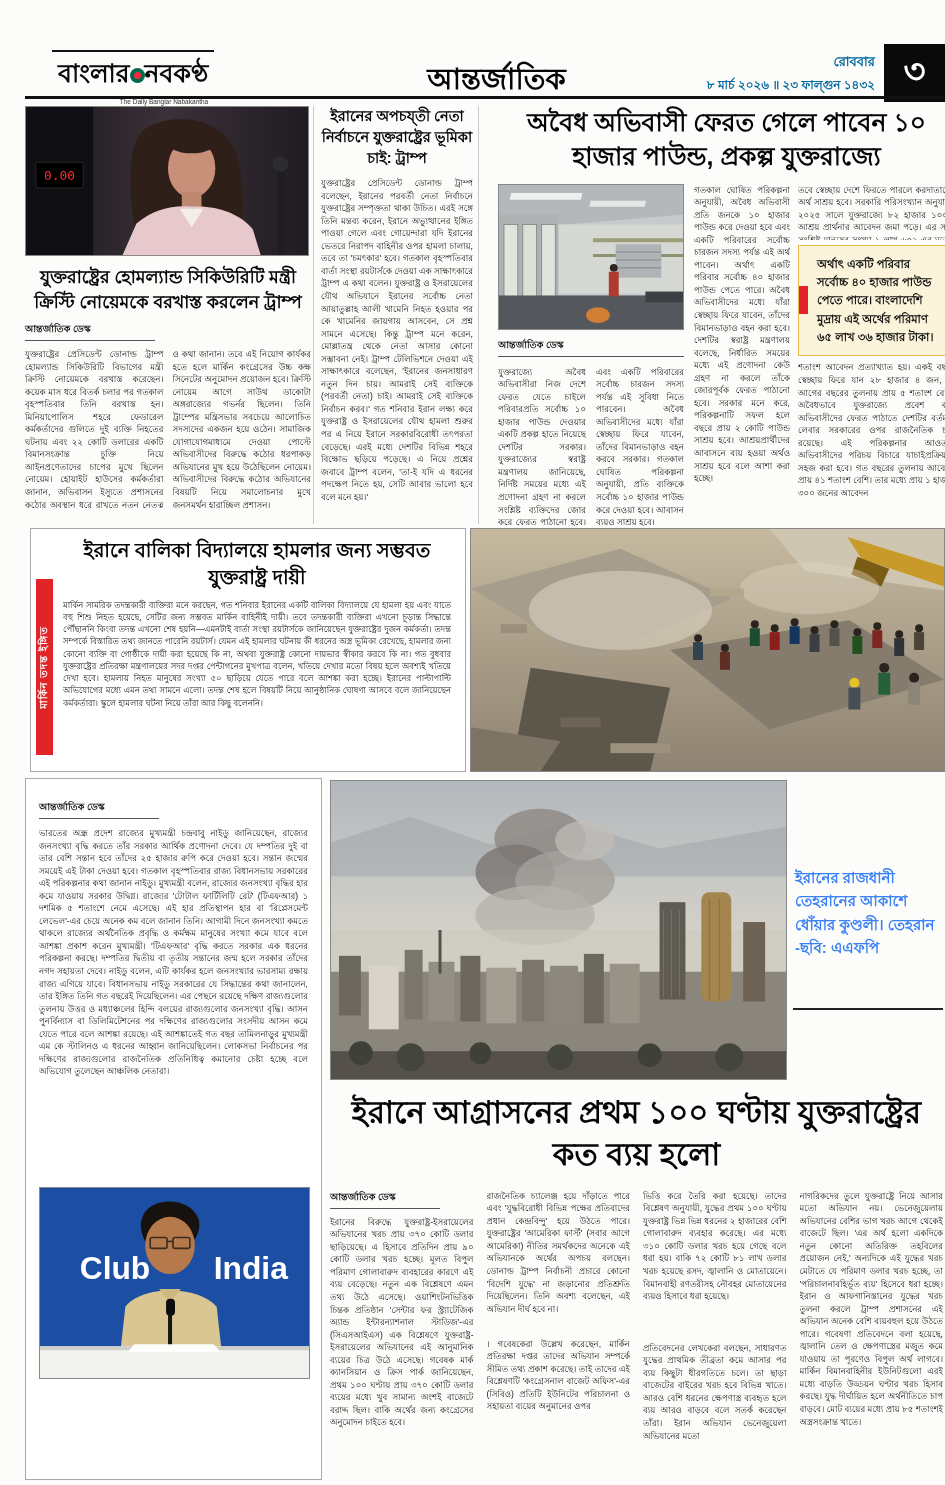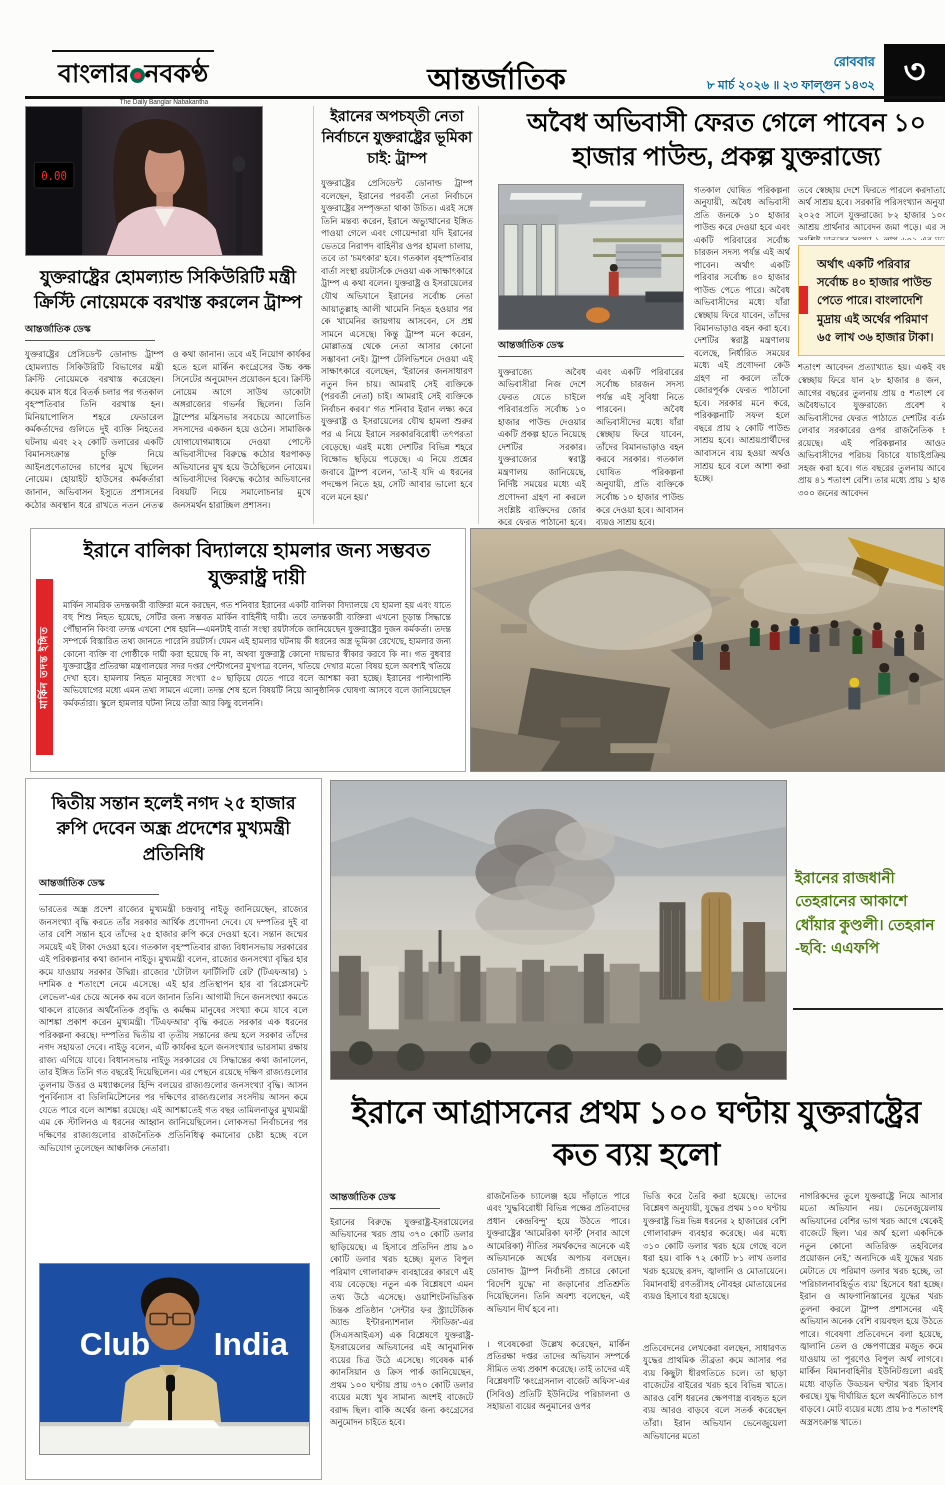--- a/index.html
+++ b/index.html
@@ -44,21 +44,21 @@
   <div class="abs" style="left:884px;top:44px;width:61px;height:58px;background:#0a0a0a;display:flex;align-items:center;justify-content:center;">
     <span style="color:#fff;font-size:34px;font-weight:700;">৩</span>
   </div>
 
   <div class="abs" style="left:25px;right:2px;top:96px;height:3px;background:#111;"></div>
 
   <div class="abs vrule" style="left:313px;top:106px;height:418px;"></div>
   <div class="abs vrule" style="left:478px;top:106px;height:418px;"></div>
 
   <div class="abs" style="left:25px;top:106px;width:286px;">
-    <div class="photo" style="width:238px;height:150px;border:1px solid #888;box-sizing:border-box;">
+    <div class="photo" style="width:284px;height:150px;border:1px solid #888;box-sizing:border-box;">
       <svg viewBox="0 0 286 150" preserveAspectRatio="none">
         <defs>
           <linearGradient id="ng" x1="0" y1="0" x2="1" y2="0">
             <stop offset="0" stop-color="#17171b"></stop>
               <stop offset="0.5" stop-color="#3b3138"></stop>
               <stop offset="1" stop-color="#201c22"></stop>
           </linearGradient>
         </defs>
         <rect width="286" height="150" fill="url(#ng)"></rect>
         <rect x="0" y="0" width="68" height="150" fill="#101014"></rect>
@@ -186,21 +186,20 @@
           <rect x="439" y="155" width="12" height="22" fill="#8c8576"></rect>
         <circle cx="385" cy="155" r="5" fill="#e6c229"></circle>
           <rect x="379" y="160" width="12" height="22" fill="#474d55"></rect>
       </g>
       <polygon points="0,200 90,214 70,244 0,244" fill="#7d7466"></polygon>
       <rect x="140" y="216" width="60" height="10" fill="#9c917c"></rect>
     </svg>
   </div>
 
   <div class="abs boxed" style="left:25px;top:778px;width:297px;height:702px;box-sizing:border-box;padding:12px 13px;">
-    <div class="headline" style="font-size:17.5px;line-height:1.45;">দ্বিতীয় সন্তান হলেই নগদ ২৫ হাজার রুপি দেবেন অন্ধ্র প্রদেশের মুখ্যমন্ত্রী প্রতিনিধি</div>
     <div class="byline" style="margin-top:9px;width:120px;">আন্তর্জাতিক ডেস্ক</div>
     <div class="just" style="margin-top:8px;height:352px;">ভারতের অন্ধ্র প্রদেশ রাজ্যের মুখ্যমন্ত্রী চন্দ্রবাবু নাইডু জানিয়েছেন, রাজ্যের জনসংখ্যা বৃদ্ধি করতে তাঁর সরকার আর্থিক প্রণোদনা দেবে। যে দম্পতির দুই বা তার বেশি সন্তান হবে তাঁদের ২৫ হাজার রুপি করে দেওয়া হবে। সন্তান জন্মের সময়েই এই টাকা দেওয়া হবে। গতকাল বৃহস্পতিবার রাজ্য বিধানসভায় সরকারের এই পরিকল্পনার কথা জানান নাইডু। মুখ্যমন্ত্রী বলেন, রাজ্যের জনসংখ্যা বৃদ্ধির হার কমে যাওয়ায় সরকার উদ্বিগ্ন। রাজ্যের 'টোটাল ফার্টিলিটি রেট' (টিএফআর) ১ দশমিক ৫ শতাংশে নেমে এসেছে। এই হার প্রতিস্থাপন হার বা 'রিপ্লেসমেন্ট লেভেল'-এর চেয়ে অনেক কম বলে জানান তিনি। আগামী দিনে জনসংখ্যা কমতে থাকলে রাজ্যের অর্থনৈতিক প্রবৃদ্ধি ও কর্মক্ষম মানুষের সংখ্যা কমে যাবে বলে আশঙ্কা প্রকাশ করেন মুখ্যমন্ত্রী। 'টিএফআর' বৃদ্ধি করতে সরকার এক ধরনের পরিকল্পনা করছে। দম্পতির দ্বিতীয় বা তৃতীয় সন্তানের জন্ম হলে সরকার তাঁদের নগদ সহায়তা দেবে। নাইডু বলেন, এটি কার্যকর হলে জনসংখ্যার ভারসাম্য রক্ষায় রাজ্য এগিয়ে যাবে। বিধানসভায় নাইডু সরকারের যে সিদ্ধান্তের কথা জানালেন, তার ইঙ্গিত তিনি গত বছরেই দিয়েছিলেন। এর পেছনে রয়েছে দক্ষিণ রাজ্যগুলোর তুলনায় উত্তর ও মধ্যাঞ্চলের হিন্দি বলয়ের রাজ্যগুলোর জনসংখ্যা বৃদ্ধি। আসন পুনর্বিন্যাস বা ডিলিমিটেশনের পর দক্ষিণের রাজ্যগুলোর সংসদীয় আসন কমে যেতে পারে বলে আশঙ্কা রয়েছে। এই আশঙ্কাতেই গত বছর তামিলনাড়ুর মুখ্যমন্ত্রী এম কে স্টালিনও এ ধরনের আহ্বান জানিয়েছিলেন। লোকসভা নির্বাচনের পর দক্ষিণের রাজ্যগুলোর রাজনৈতিক প্রতিনিধিত্ব কমানোর চেষ্টা হচ্ছে বলে অভিযোগ তুলেছেন আঞ্চলিক নেতারা।</div>
     <div class="photo" style="width:271px;height:192px;margin-top:8px;border:1px solid #888;box-sizing:border-box;">
       <svg viewBox="0 0 271 192" preserveAspectRatio="none">
         <rect width="271" height="192" fill="#1c4fa3"></rect>
         <text x="40" y="92" fill="#ffffff" font-size="32" font-weight="bold" font-family="'Liberation Sans',sans-serif">Club</text>
         <text x="175" y="92" fill="#ffffff" font-size="32" font-weight="bold" font-family="'Liberation Sans',sans-serif">India</text>
         <path d="M103 30 C110 8 152 8 160 32 C162 42 158 48 156 52 L106 54 C102 46 100 38 103 30 Z" fill="#17120e"></path>
         <ellipse cx="131" cy="58" rx="25" ry="29" fill="#b5794c"></ellipse>
         <rect x="111" y="50" width="17" height="11" rx="2" fill="none" stroke="#3a2d20" stroke-width="1.6"></rect>
@@ -263,21 +262,21 @@
         <circle cx="30" cy="274" r="12" fill="#3f4038"></circle>
         <circle cx="80" cy="278" r="14" fill="#44453c"></circle>
         <circle cx="150" cy="274" r="11" fill="#3f4038"></circle>
         <circle cx="230" cy="278" r="13" fill="#44453c"></circle>
         <circle cx="320" cy="276" r="12" fill="#3f4038"></circle>
         <circle cx="400" cy="278" r="14" fill="#44453c"></circle>
       </g>
     </svg>
   </div>
 
-  <div class="abs" style="left:795px;top:866px;width:148px;font-size:15px;font-weight:700;line-height:1.55;color:#4d7c0f;">ইরানের রাজধানী তেহরানের আকাশে ধোঁয়ার কুণ্ডলী। তেহরান -ছবি: এএফপি</div>
+  <div class="abs" style="left:795px;top:866px;width:148px;font-size:15px;font-weight:700;line-height:1.55;color:#3b82f6;">ইরানের রাজধানী তেহরানের আকাশে ধোঁয়ার কুণ্ডলী। তেহরান -ছবি: এএফপি</div>
   <div class="abs" style="left:793px;top:1008px;width:150px;height:2px;background:#222;"></div>
 
   <div class="abs" style="left:330px;top:1092px;width:613px;">
     <div class="headline" style="font-size:31px;line-height:1.35;">ইরানে আগ্রাসনের প্রথম ১০০ ঘণ্টায় যুক্তরাষ্ট্রের কত ব্যয় হলো</div>
     <div style="position:relative;margin-top:14px;height:278px;">
       <div style="display:flex;gap:13px;height:278px;">
         <div style="flex:1;display:flex;flex-direction:column;">
           <div class="byline" style="width:110px;">আন্তর্জাতিক ডেস্ক</div>
           <div class="just" style="margin-top:7px;flex:1;">ইরানের বিরুদ্ধে যুক্তরাষ্ট্র-ইসরায়েলের অভিযানের খরচ প্রায় ৩৭০ কোটি ডলার ছাড়িয়েছে। এ হিসাবে প্রতিদিন প্রায় ৯০ কোটি ডলার খরচ হচ্ছে। মূলত বিপুল পরিমাণ গোলাবারুদ ব্যবহারের কারণে এই ব্যয় বেড়েছে। নতুন এক বিশ্লেষণে এমন তথ্য উঠে এসেছে। ওয়াশিংটনভিত্তিক চিন্তক প্রতিষ্ঠান 'সেন্টার ফর স্ট্র্যাটেজিক অ্যান্ড ইন্টারন্যাশনাল স্টাডিজ'-এর (সিএসআইএস) এক বিশ্লেষণে যুক্তরাষ্ট্র-ইসরায়েলের অভিযানের এই আনুমানিক ব্যয়ের চিত্র উঠে এসেছে। গবেষক মার্ক ক্যানসিয়ান ও ক্রিস পার্ক জানিয়েছেন, প্রথম ১০০ ঘণ্টায় প্রায় ৩৭০ কোটি ডলার ব্যয়ের মধ্যে খুব সামান্য অংশই বাজেটে বরাদ্দ ছিল। বাকি অর্থের জন্য কংগ্রেসের অনুমোদন চাইতে হবে।</div>
         </div>

